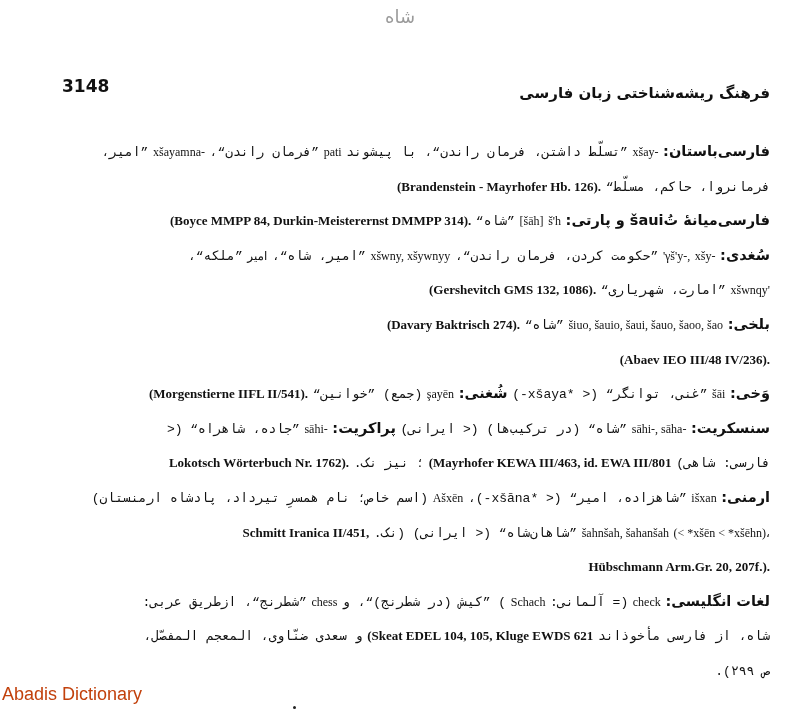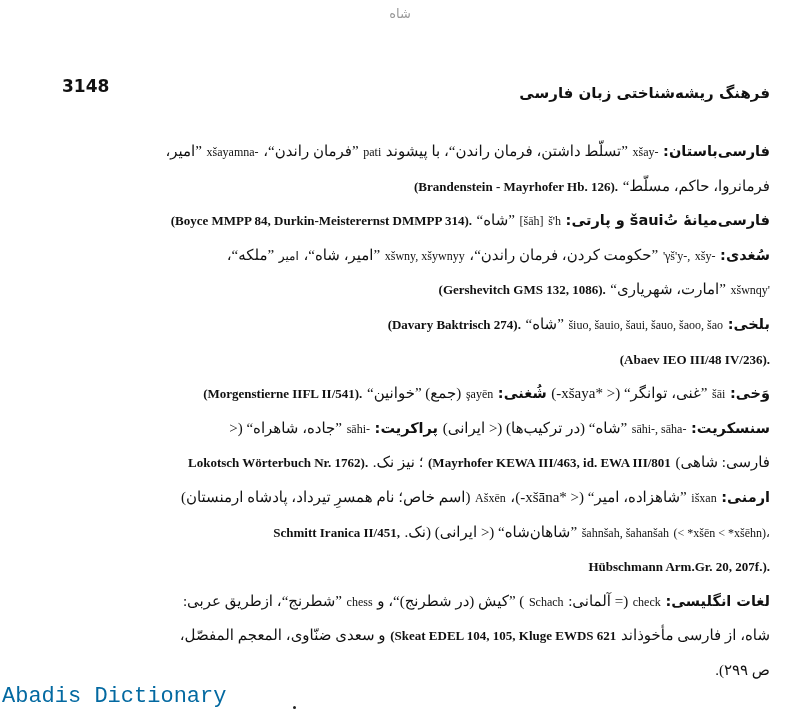--- a/index.html
+++ b/index.html
@@ -15,21 +15,21 @@
       font-family: "DejaVu Serif", serif;
       color: #111111;
     }
     .site-title {
       position: absolute;
       top: 6px;
       left: 0;
       width: 800px;
       text-align: center;
       font-family: "DejaVu Sans", sans-serif;
-      font-size: 13px;
+      font-size: 18px;
       color: #9a9a9a;
     }
     .page {
       position: absolute;
       top: 0;
       left: 0;
       width: 800px;
       height: 714px;
     }
     .running-head {
@@ -87,30 +87,30 @@
       direction: ltr;
     }
     .ref {
       font-family: "Liberation Serif", serif;
       font-weight: bold;
       font-size: 13px;
       unicode-bidi: isolate;
       direction: ltr;
     }
     .fa {
-      font-family: Liberation Serif, serif;
-      font-size: 15px;
+      font-family: Liberation Mono, monospace;
+      font-size: 13px;
     }
     .watermark {
       position: absolute;
       left: 2px;
       top: 684px;
-      font-family: Liberation Mono, monospace;
-      font-size: 22px;
-      color: #0369a1;
+      font-family: Liberation Sans, sans-serif;
+      font-size: 18px;
+      color: #c2410c;
     }
     .speck {
       position: absolute;
       width: 3px;
       height: 3px;
       background: #222;
       border-radius: 50%;
     }
   </style>
 </head>

